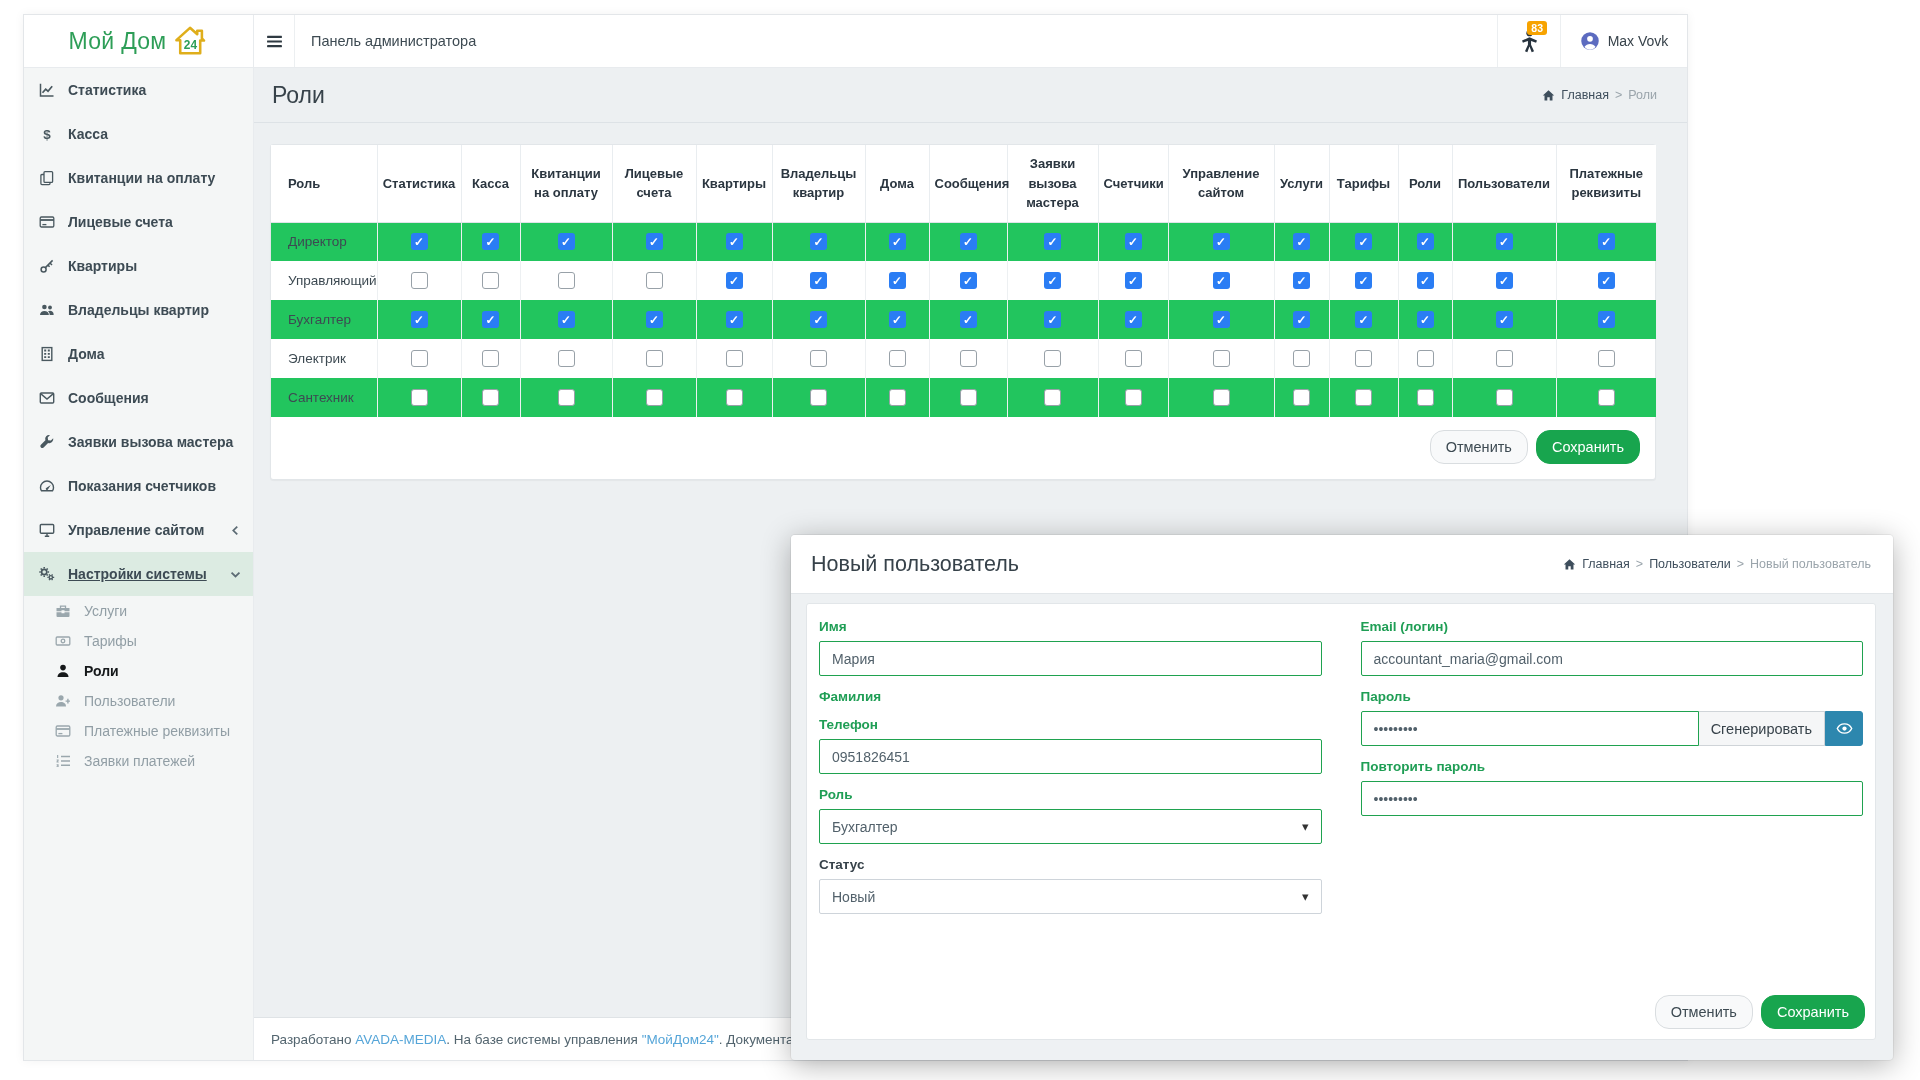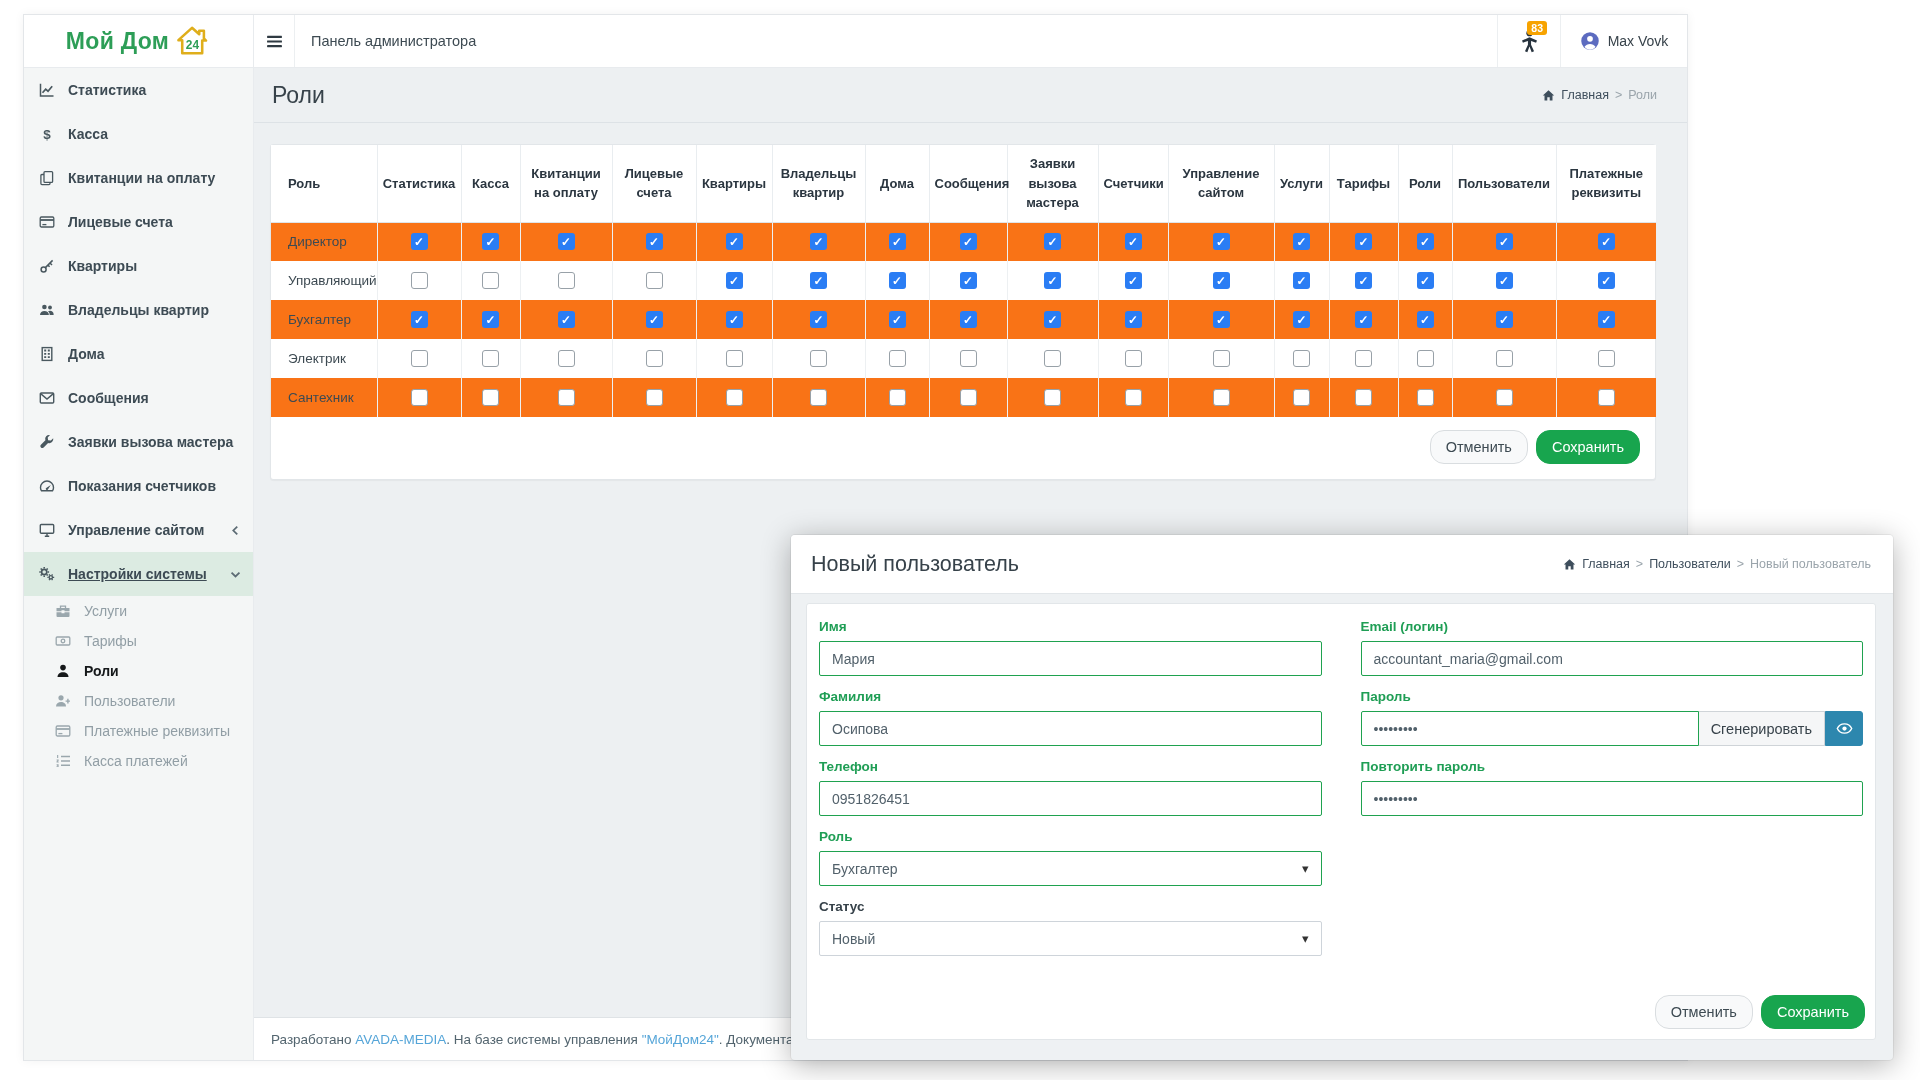--- a/index.html
+++ b/index.html
@@ -11,21 +11,21 @@
 svg { display:block; }
 
 
 .app { position:absolute; left:23px; top:14px; width:1665px; height:1047px;
   background:#fff; border:1px solid #e3e6e9; box-shadow:0 0 10px rgba(0,0,0,.05); }
 
 
 .logo-box { position:absolute; left:0; top:0; width:230px; height:53px; background:#fff;
   border-bottom:1px solid #e8ebee; border-right:1px solid #e8ebee;
   display:flex; align-items:center; justify-content:center; gap:4px; }
-.logo-text { font-size:23px; font-weight:bold; color:#2d9e57; letter-spacing:.3px; }
+.logo-text { font-size:23px; font-weight:normal; color:#2d9e57; letter-spacing:.3px; }
 
 
 .topbar { position:absolute; left:230px; top:0; right:0; height:53px; background:#fff;
   border-bottom:1px solid #e8ebee; display:flex; align-items:center; }
 .hamburger { width:40px; display:flex; justify-content:center; color:#2f3a42; cursor:pointer; }
 .hamburger svg { width:17px; height:17px; }
 .tb-sep { width:1px; align-self:stretch; background:#eceff1; }
 .tb-title { font-size:14.5px; color:#3d4a52; margin-left:16px; flex:1; }
 .notif { position:relative; width:62px; height:53px; display:flex; align-items:center; justify-content:center; color:#27333e; cursor:pointer; }
 .notif svg { width:25px; height:25px; }
@@ -64,21 +64,21 @@
 
 .card { margin:21px 31px 0 16px; background:#fff; border:1px solid #e2e6e9; border-radius:3px;
   box-shadow:0 1px 1px rgba(0,0,0,.04); }
 table { width:100%; border-collapse:collapse; table-layout:fixed; }
 th { font-size:13px; color:#2b3640; padding:9px 5px; text-align:center; vertical-align:middle;
   border-right:1px solid #e9edf0; border-bottom:1px solid #dfe4e8; line-height:1.5; height:71px; background:#fff; }
 th.role-h { text-align:left; padding-left:17px; }
 th:last-child, td:last-child { border-right:none; }
 td { height:39px; padding:0 5px; text-align:center; vertical-align:middle; border-right:1px solid #edf0f2; }
 td.role-name { text-align:left; padding-left:17px; font-size:13.5px; color:#3d4a52; }
-tr.stripe { background:#f97316; }
+tr.stripe { background:#22c55e; }
 .cb { width:17px; height:17px; border-radius:3px; margin:0 auto; display:flex; align-items:center;
   justify-content:center; cursor:pointer; }
 .cb.on { background:#2a7df4; }
 .cb.on::after { content:"✓"; color:#fff; font-size:12px; font-weight:bold; line-height:1; }
 .cb.off { background:#fff; border:1.5px solid #98a1a8; }
 .card-actions { display:flex; justify-content:flex-end; gap:8px; padding:13px 15px 15px; }
 
 .btn { height:34px; padding:0 15px; border-radius:14px; font-size:14.5px; display:inline-flex;
   align-items:center; cursor:pointer; font-family:inherit; }
 .btn-light { background:#f8f9fa; border:1px solid #d9dde0; color:#3d4a52; }
@@ -341,21 +341,21 @@
         </span>
         <span class="si-label">Платежные реквизиты</span>
       </div>
       <div class="side-item sub">
         <span class="si-icon">
           <svg viewBox="0 0 16 16" fill="currentColor">
             <path d="M6 2.8 h9 v1.5 H6 Z M6 7.2 h9 v1.5 H6 Z M6 11.6 h9 v1.5 H6 Z"></path>
             <path d="M2.1 1.9 h1.1 v3 H2.1 Z M1.6 6.6 h2.1 v1 l-1.1 1 h1.1 v.9 H1.5 v-1 l1.1-1 H1.6 Z M1.6 11.2 h2 v2.9 H1.5 v-.8 h1.1 v-.3 H1.8 v-.8 h.8 v-.3 h-1 Z"></path>
           </svg>
         </span>
-        <span class="si-label">Касса платежей</span>
+        <span class="si-label">Заявки платежей</span>
       </div>
     </div>
 
   <div class="content">
     <div class="page-head">
       <h1 class="page-title">Роли</h1>
       <div class="crumbs">
         <span class="crumb-home">
           <svg viewBox="0 0 16 16" fill="currentColor">
               <path d="M8 1.6 L15 8 H12.9 V14 H9.5 V10 H6.5 V14 H3.1 V8 H1 Z"></path>
@@ -696,21 +696,20 @@
   <div class="modal-body">
     <div class="form-card">
       <div class="form-grid">
         <div class="fcol">
           <div class="field">
             <label>Имя</label>
             <input class="tin" value="Мария" style="">
           </div>
           <div class="field">
             <label>Фамилия</label>
-            <input class="tin" value="Осипова" style="">
           </div>
           <div class="field">
             <label>Телефон</label>
             <input class="tin" value="0951826451" style="">
           </div>
           <div class="field">
             <label>Роль</label>
             <div class="sel">
               <span>Бухгалтер</span>
             </div>

